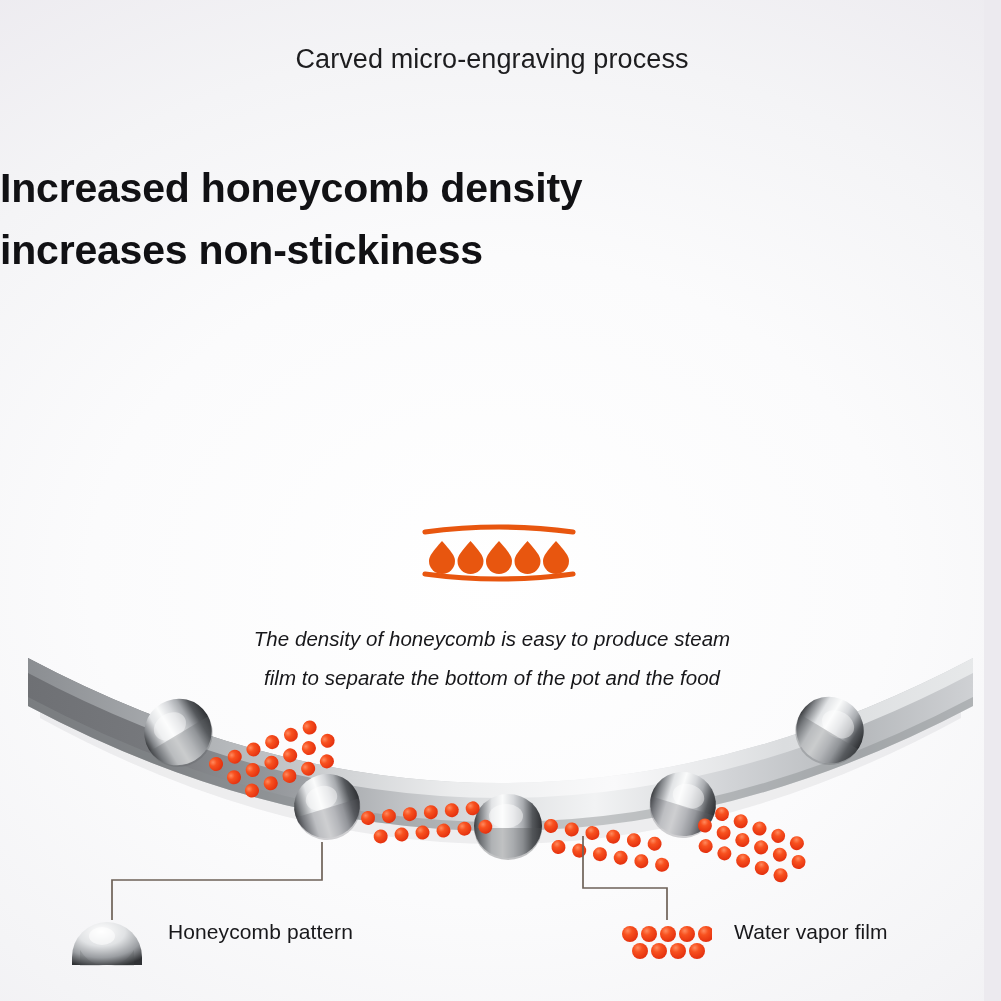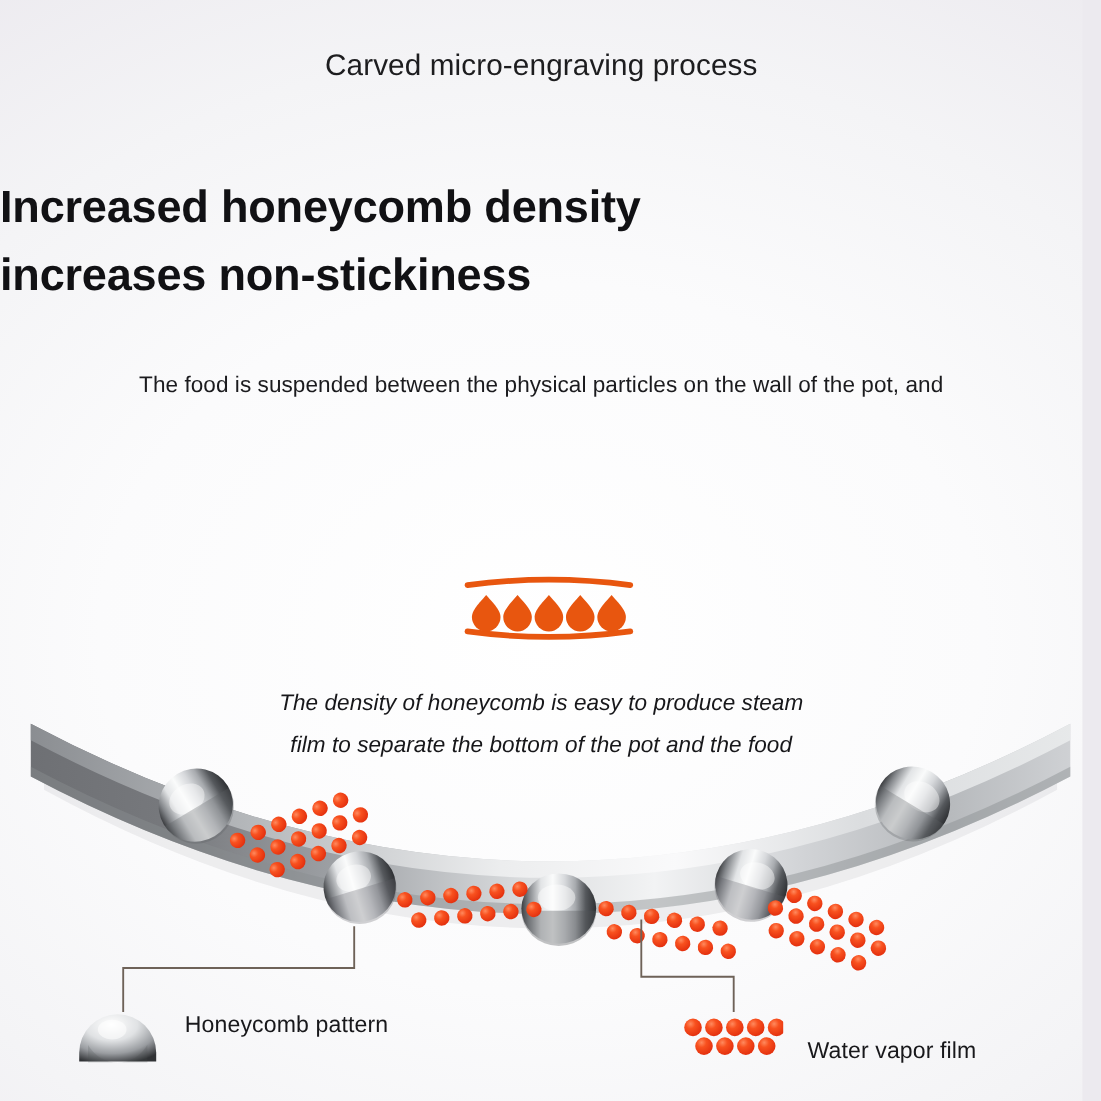--- a/index.html
+++ b/index.html
@@ -39,37 +39,36 @@
   
   .pot-stage{position:absolute;left:0;top:640px;width:1001px;height:280px;}
   
   .legend{position:absolute;display:flex;align-items:flex-start;}
   .legend-left{left:70px;top:920px;}
   .legend-right{left:620px;top:920px;}
   .legend-label{
     font-size:21px;color:#18181b;letter-spacing:.1px;white-space:nowrap;
   }
   .legend-left .legend-label{margin-left:24px;}
-  .legend-right .legend-label{margin-left:22px;margin-top:24px;}
+  .legend-right .legend-label{margin-left:22px;}
   .legend-swatch{display:block;}
 </style>
 </head>
 <body>
 
 <div id="poster">
 
   <div class="eyebrow">Carved micro-engraving process</div>
 
   <div class="headline">
     <span>Increased honeycomb density</span>
     <span>increases non-stickiness</span>
   </div>
 
   <div class="lede">
-    <span>The food is suspended between the physical particles on the wall of the pot, and</span>
   </div>
 
   <div class="heat-icon">
     <svg width="156" height="64" viewBox="0 0 156 64" aria-hidden="true">
 
       <path d="M4,11 Q78,1 152,11" fill="none" stroke="#E8560F" stroke-width="5.2" stroke-linecap="round"></path>
 
       <path d="M4,53 Q78,63 152,53" fill="none" stroke="#E8560F" stroke-width="5.2" stroke-linecap="round"></path>
       <g fill="#E8560F">
         <path d="M21,20 C30,30 34,35 34,40 a13,13 0 0 1 -26,0 c0,-5 4,-10 13,-20 z"></path>

